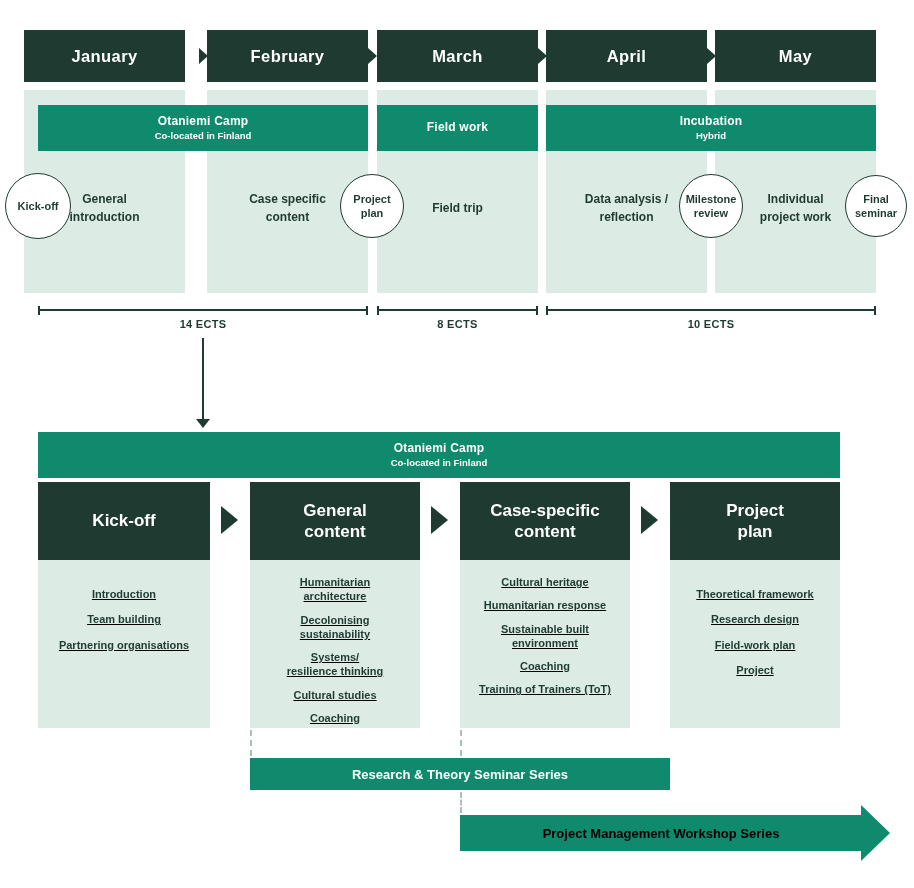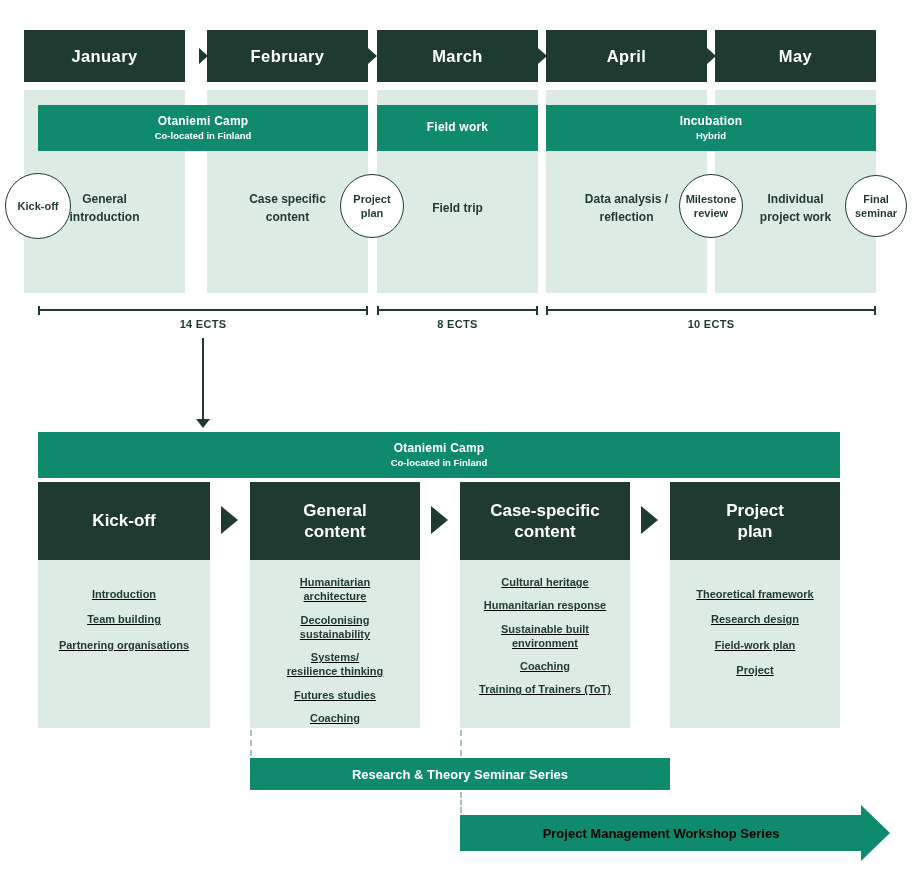--- a/index.html
+++ b/index.html
@@ -170,21 +170,21 @@
     <div class="li pre">Team building</div>
     <div class="li pre">Partnering organisations</div>
   </div>
   <div class="lt tight b2">
     <div class="li pre">Humanitarian
 architecture</div>
     <div class="li pre">Decolonising
 sustainability</div>
     <div class="li pre">Systems/
 resilience thinking</div>
-    <div class="li pre">Futures studies</div>
+    <div class="li pre">Cultural studies</div>
     <div class="li pre">Coaching</div>
   </div>
   <div class="lt tight b3">
     <div class="li pre">Cultural heritage</div>
     <div class="li pre">Humanitarian response</div>
     <div class="li pre">Sustainable built
 environment</div>
     <div class="li pre">Coaching</div>
     <div class="li pre">Training of Trainers (ToT)</div>
   </div>

